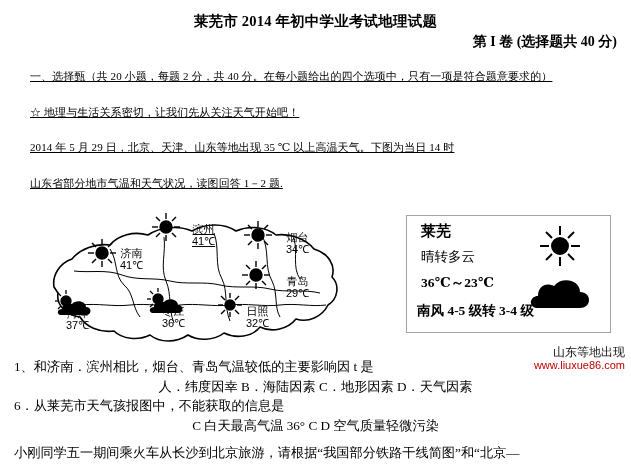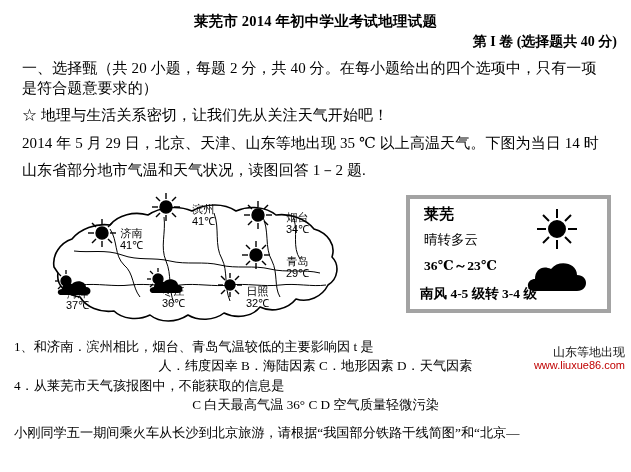--- a/index.html
+++ b/index.html
@@ -29,42 +29,43 @@
     letter-spacing: 0.2px;
     margin: 2px 0 2px 0;
   }
   .subtitle {
     text-align: right;
     font-size: 14px;
     font-weight: bold;
     margin: 0 0 3px 0;
   }
   .para {
-    font-size: 15px;
+    font-size: 11px;
     line-height: 19.5px;
-    margin: 8px;
+    margin: 16px;
     letter-spacing: 0.1px;
+    text-decoration: underline;
   }
   .map-area {
     position: relative;
     height: 148px;
     margin-top: 4px;
   }
   .map-svg {
     position: absolute;
     left: 0;
     top: 0;
   }
   .legend-box {
     position: absolute;
     left: 392px;
     top: 6px;
     width: 205px;
     height: 118px;
-    border: 4px solid #a3a3a3;
+    border: 1px solid #a3a3a3;
     box-sizing: border-box;
   }
   .legend-title {
     position: absolute;
     left: 14px;
     top: 6px;
     font-size: 15px;
     font-weight: bold;
   }
   .legend-l2 {
@@ -229,21 +230,21 @@
       <g stroke="#000" stroke-width="1.3" fill="none">
         <circle cx="144" cy="90" r="5" fill="#000"></circle>
         <line x1="144" y1="79" x2="144" y2="83"></line>
           <line x1="133" y1="90" x2="137" y2="90"></line>
         <line x1="136" y1="82" x2="139" y2="85"></line>
           <line x1="136" y1="98" x2="139" y2="95"></line>
         <path d="M140,98 C136,98 134,102 138,104 L164,104 C170,104 170,96 164,96 C164,90 154,88 150,93 C146,91 140,93 140,98 Z" fill="#000" stroke="none"></path>
       </g>
     </svg>
 
-    <div class="city-label" style="left:178px; top:14px;">
+    <div class="city-label" style="left:178px; top:14px;text-decoration:underline;">
       <span>滨州</span><br><span>41℃</span>
     </div>
     <div class="city-label" style="left:272px; top:22px;">
       <span>烟台</span><br><span>34℃</span>
     </div>
     <div class="city-label" style="left:106px; top:38px;">
       <span>济南</span><br><span>41℃</span>
     </div>
     <div class="city-label" style="left:272px; top:66px;">
       <span>青岛</span><br><span>29℃</span>
@@ -277,21 +278,21 @@
         </g>
         <g fill="#000">
           <path d="M24,72 C16,72 14,82 22,84 L66,84 C78,84 78,68 66,68 C66,56 48,52 40,62 C32,58 24,62 24,72 Z"></path>
         </g>
       </svg>
     </div>
   </div>
 
   <p class="q-line">1、和济南．滨州相比，烟台、青岛气温较低的主要影响因 t 是</p>
   <p class="opt-line">人．纬度因幸 B．海陆因素 C．地形因素 D．天气因素</p>
-  <p class="q-line">4．从莱芜市天气孩报图中，不能获取的信息是</p>
+  <p class="q-line">6．从莱芜市天气孩报图中，不能获取的信息是</p>
   <p class="opt-line">C 白天最高气温 36° C    D 空气质量轻微污染</p>
 
   <p class="bottom-para" style="margin-top:8px;">小刚同学五一期间乘火车从长沙到北京旅游，请根据“我国部分铁路干线简图”和“北京—</p>
 
   <div class="watermark">
     <div class="wm1">山东等地出现</div>
     <div class="wm2">www.liuxue86.com</div>
   </div>
 
 </div>

